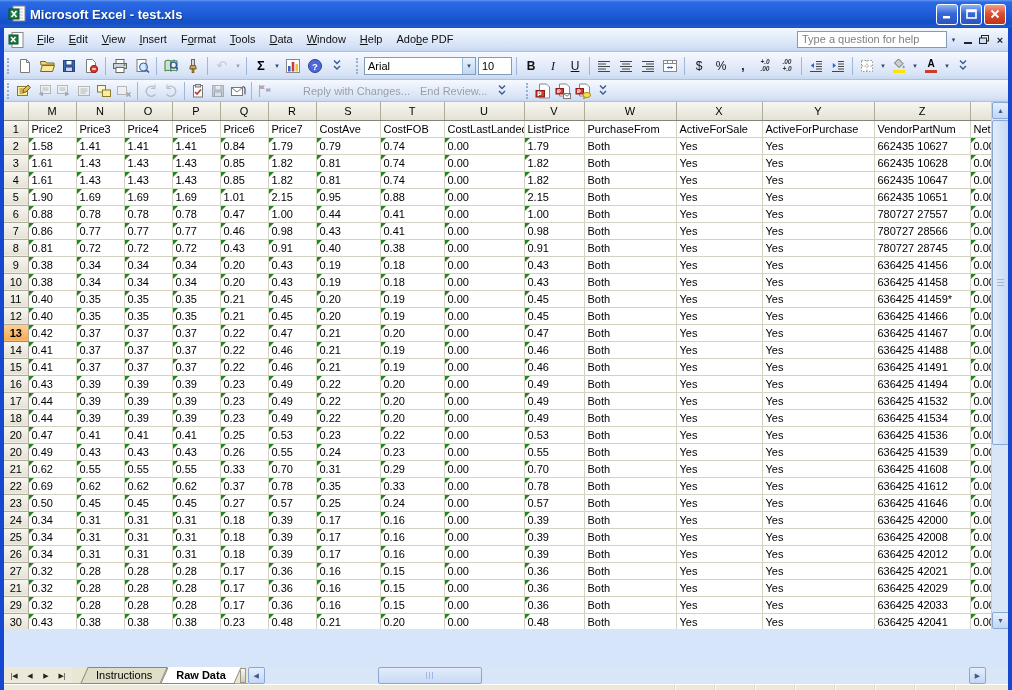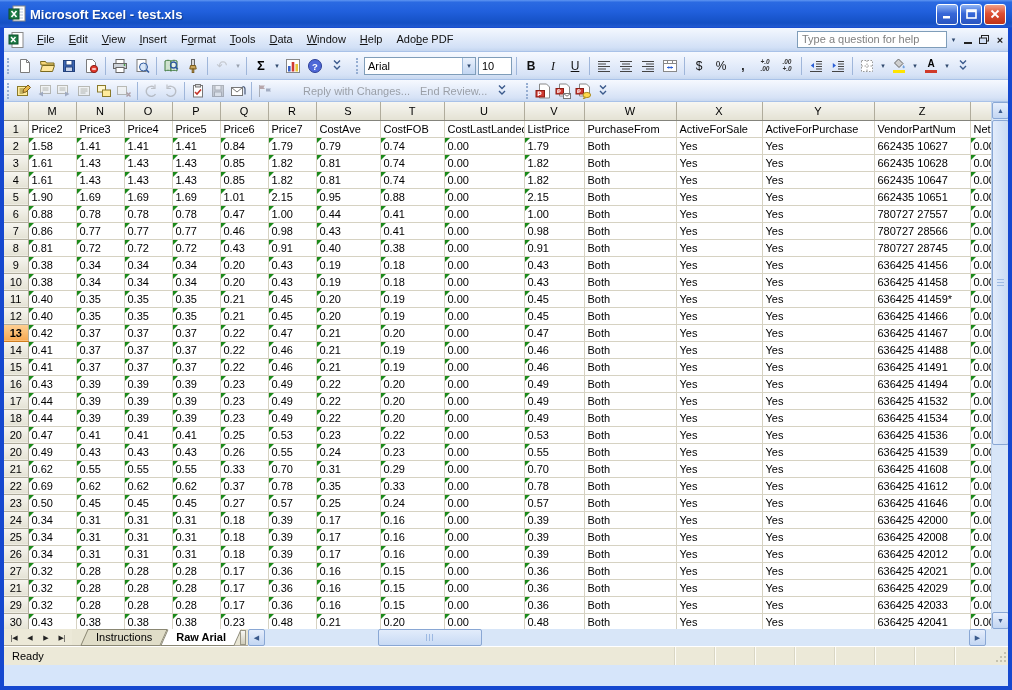--- a/index.html
+++ b/index.html
@@ -67,21 +67,21 @@
   .rowh { border-bottom:1px solid #b0ac9c; }
   .rowh.sel { background:linear-gradient(180deg,#fdd094,#f8a952); font-weight:bold; border-bottom:1px solid #d07e20; }
   .cell { font-size:11px; padding:0 1px 0 3px; border-right:1px solid #d6d2c2; border-bottom:1px solid #d6d2c2; color:#000; position:relative; text-align:left; }
   .cell.err::before { content:""; position:absolute; top:0; left:0; border-top:5px solid #1a8a1a; border-right:5px solid transparent; }
 
   
   .vscroll { width:17px; background:#d8e6f8; position:relative; border-left:1px solid #c0d2ea; }
   .sbtn { position:absolute; left:0; width:17px; height:17px; background:linear-gradient(180deg,#e6eefc,#c3d6f2); border:1px solid #89a7d4; border-radius:2px; color:#3b5a8c; font-size:7px; display:flex; align-items:center; justify-content:center; }
   .vthumb { position:absolute; left:0; top:18px; width:17px; height:325px; background:linear-gradient(90deg,#e2ecfb,#c8daf4); border:1px solid #89a7d4; border-radius:2px; }
   .vthumb::after { content:""; position:absolute; left:4px; right:4px; top:50%; height:8px; margin-top:-4px; background:repeating-linear-gradient(180deg,#9db9e2 0 1px,transparent 1px 3px); }
-  .tabsrow { height:17px; flex:0 0 17px; display:flex; align-items:stretch; background:#e9e6d4; }
+  .tabsrow { height:17px; flex:0 0 17px; display:flex; align-items:stretch; background:#e9e6d4;margin-top:38px; }
   .navbtns { display:flex; align-items:center; padding:0 2px; background:#ece9d8; }
   .nav { width:16px; height:15px; display:flex; align-items:center; justify-content:center; font-size:7px; color:#222; }
   .tabs { display:flex; align-items:stretch; padding-left:12px; }
   .tab { position:relative; padding:0 12px; line-height:16px; font-size:11px; z-index:1; }
   .tab i { position:absolute; inset:0; background:#e0ddc8; border:1px solid #8a8773; transform:skewX(-24deg); z-index:-1; }
   .tab.active { font-weight:bold; z-index:2; }
   .tab.active i { background:#fff; border-top-color:#fff0; }
   .tabsplit { width:6px; background:linear-gradient(#f8f8f4,#cfccba); border:1px solid #9a9786; margin:1px 2px; }
   .hscroll { flex:1; display:flex; align-items:stretch; background:#d8e6f8; position:relative; }
   .hbtn { width:17px; background:linear-gradient(180deg,#e6eefc,#c3d6f2); border:1px solid #89a7d4; border-radius:2px; color:#3b5a8c; font-size:7px; display:flex; align-items:center; justify-content:center; }
@@ -1098,21 +1098,21 @@
 
   <div class="tabsrow" data-name="sheet-tab-row">
     <span class="navbtns" data-name="tab-scroll-buttons" id="tabnavs">
         <span class="nav" data-name="first-sheet-icon">|◀</span>
         <span class="nav" data-name="previous-sheet-icon">◀</span>
         <span class="nav" data-name="next-sheet-icon">▶</span>
         <span class="nav" data-name="last-sheet-icon">▶|</span>
       </span>
     <span class="tabs" data-name="sheet-tabs" id="tabs">
         <span class="tab" data-name="tab-instructions"><i></i><span data-name="tab-label">Instructions</span></span>
-        <span class="tab active" data-name="tab-raw-data"><i></i><span data-name="tab-label">Raw Arial</span></span>
+        <span class="tab active" data-name="tab-raw-data"><i></i><span data-name="tab-label">Raw Data</span></span>
       </span>
     <span class="tabsplit" data-name="tab-split-handle"></span>
     <div class="hscroll" data-name="h-scrollbar">
       <span class="hbtn" data-name="scroll-left-icon">◀</span>
       <span class="hthumb" data-name="h-scroll-thumb"></span>
       <span class="hspacer"></span>
       <span class="hbtn" data-name="scroll-right-icon">▶</span>
       <span class="corner-box" data-name="scrollbar-corner"></span>
     </div>
   </div>

